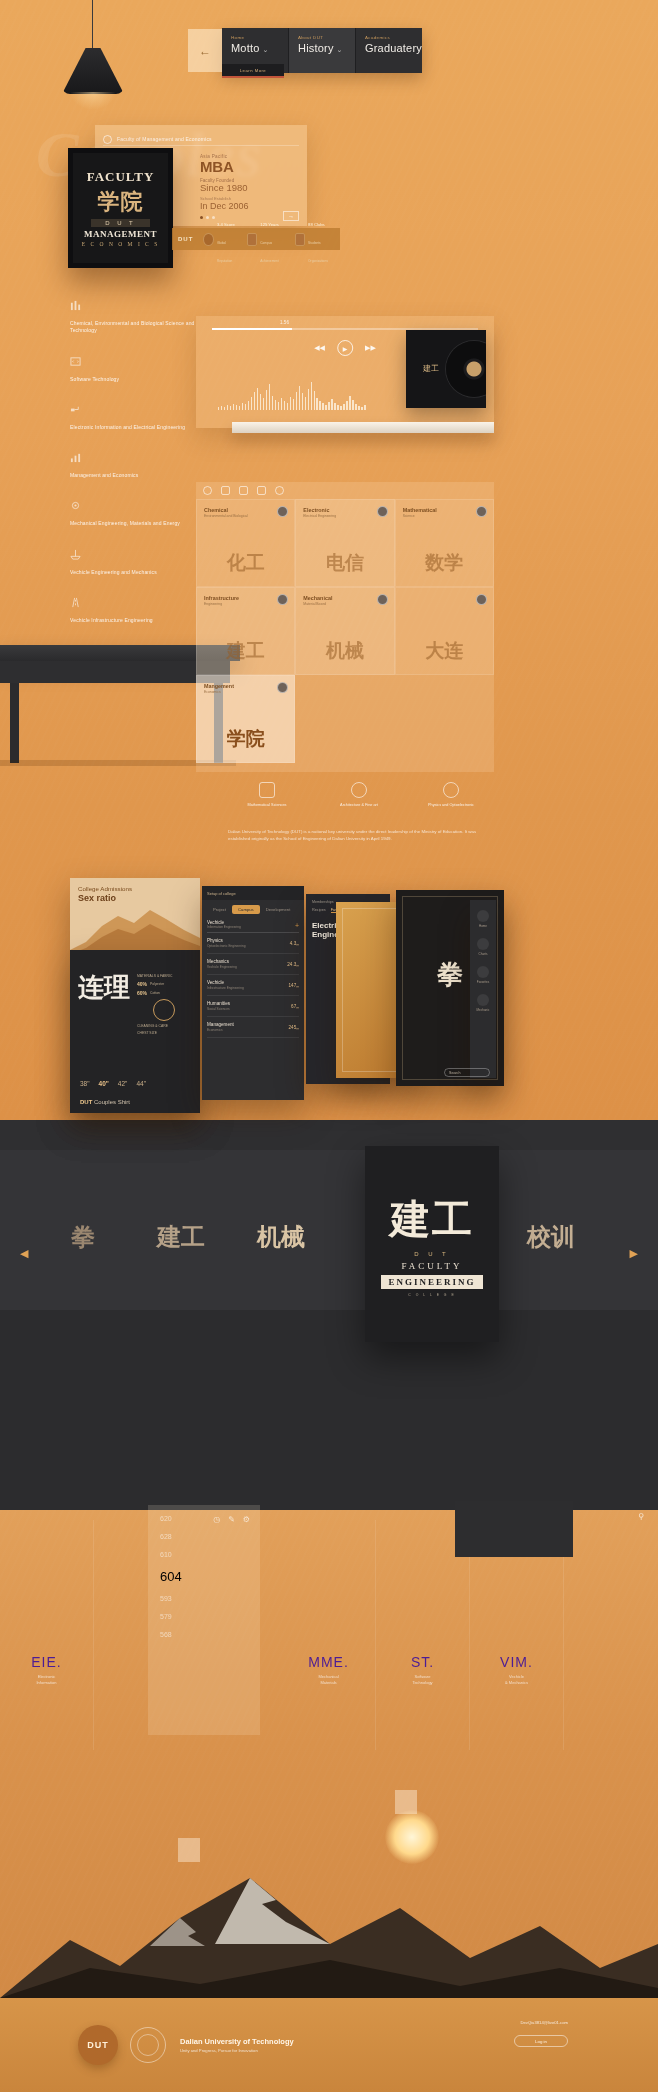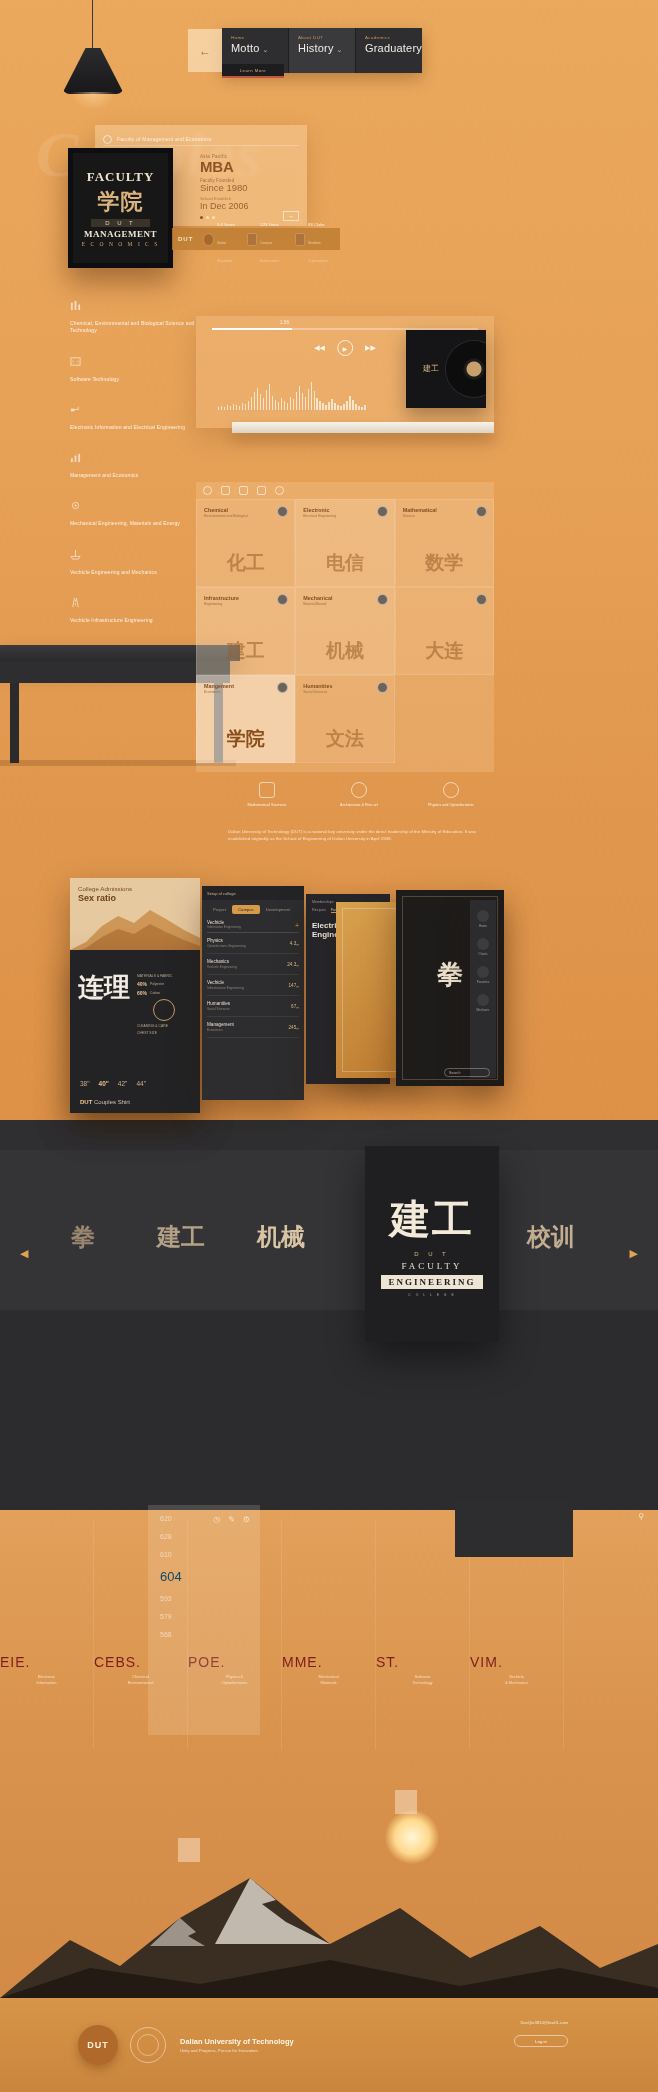--- a/index.html
+++ b/index.html
@@ -245,28 +245,28 @@
     letter-spacing:2px; }
   .cb-dut { font-size:6px; color:#d9b77f; letter-spacing:4px; }
   .cb-fac { font-size:9px; color:#efe5d4; letter-spacing:3px; font-family:"Liberation Serif",serif; }
   .cb-eng { font-size:9px; background:#efe5d4; color:#1f1f21; padding:2px 7px; letter-spacing:2px;
     font-family:"Liberation Serif",serif; font-weight:bold; }
   .cb-sub { font-size:3.4px; color:#b0a header; color:#b0a header; color:#b3a792; letter-spacing:2px; }
 
   
   .stats { position:absolute; left:0; top:1520px; width:658px; height:230px; }
   .stat-col { position:absolute; top:0; width:94px; height:230px; border-right:1px solid rgba(255,255,255,.10); }
-  .st-ab { position:absolute; left:0; right:0; top:134px; text-align:left;
-    font-size:14px; color:#7f1d1d; letter-spacing:1px; }
+  .st-ab { position:absolute; left:0; right:0; top:134px; text-align:center;
+    font-size:14px; color:#4c1d95; letter-spacing:1px; }
   .st-n1 { position:absolute; left:0; right:0; top:154px; text-align:center; font-size:4px; color:rgba(255,255,255,.68); }
   .st-n2 { position:absolute; left:0; right:0; top:160px; text-align:center; font-size:4px; color:rgba(255,255,255,.68); }
   .panel-num { position:absolute; left:148px; top:1505px; width:112px; height:230px;
     background:rgba(255,240,215,.16); padding:10px 12px; }
   .pn-row { font-size:7px; color:rgba(255,255,255,.55); margin-bottom:11px; }
-  .pn-row.big { font-size:13px; color:#0c4a6e; }
+  .pn-row.big { font-size:13px; color:#000000; }
   .pn-ic { position:absolute; right:10px; top:10px; display:flex; gap:8px; color:rgba(255,255,255,.65); font-size:8px; }
   .mini-card { position:absolute; left:455px; top:1501px; width:118px; height:56px; background:#2d2d2f; }
   .top-search { position:absolute; right:14px; top:1512px; color:rgba(255,255,255,.7); font-size:8px; }
 
   
   .mtn { position:absolute; left:0; top:1750px; width:658px; height:248px; overflow:hidden;
     background:linear-gradient(180deg,#e9a a,#e9a75a 0%,#d98f42 55%,#b87433 100%); }
   .sun { position:absolute; left:385px; top:60px; width:54px; height:54px; border-radius:50%;
     background:radial-gradient(circle,#fff6d8 0%,#ffd98c 45%,rgba(255,200,110,0) 72%); }
   .mtn-svg { position:absolute; bottom:0; left:0; }
@@ -555,26 +555,20 @@
       <div class="gcell">
           <span class="gc-av"></span>
           <div class="gc-cn">大连</div>
         </div>
       <div class="gcell hl">
           <div class="gc-t">Mangement</div>
           <div class="gc-s">Economics</div>
           <span class="gc-av"></span>
           <div class="gc-cn">学院</div>
         </div>
-      <div class="gcell">
-          <div class="gc-t">Humanities</div>
-          <div class="gc-s">Social Sciences</div>
-          <span class="gc-av"></span>
-          <div class="gc-cn">文法</div>
-        </div>
     </div>
   </div>
 
   <div class="feat">
     <div class="feat-c">
         <div class="feat-ic"></div>
         <div class="feat-t">Mathematical Sciences</div>
       </div>
     <div class="feat-c">
         <div class="feat-ic" style="border-radius:50%"></div>
@@ -733,30 +727,20 @@
     <div class="cb-eng">ENGINEERING</div>
     <div class="cb-sub">C O L L E G E</div>
   </div>
 
   <div class="stats">
     <div class="stat-col" style="left:0px">
         <div class="st-ab">EIE.</div>
         <div class="st-n1">Electronic</div>
         <div class="st-n2">Information</div>
       </div>
-    <div class="stat-col" style="left:94px">
-        <div class="st-ab">CEBS.</div>
-        <div class="st-n1">Chemical</div>
-        <div class="st-n2">Environmental</div>
-      </div>
-    <div class="stat-col" style="left:188px">
-        <div class="st-ab">POE.</div>
-        <div class="st-n1">Physics &amp;</div>
-        <div class="st-n2">Optoelectronic</div>
-      </div>
     <div class="stat-col" style="left:282px">
         <div class="st-ab">MME.</div>
         <div class="st-n1">Mechanical</div>
         <div class="st-n2">Materials</div>
       </div>
     <div class="stat-col" style="left:376px">
         <div class="st-ab">ST.</div>
         <div class="st-n1">Software</div>
         <div class="st-n2">Technology</div>
       </div>

